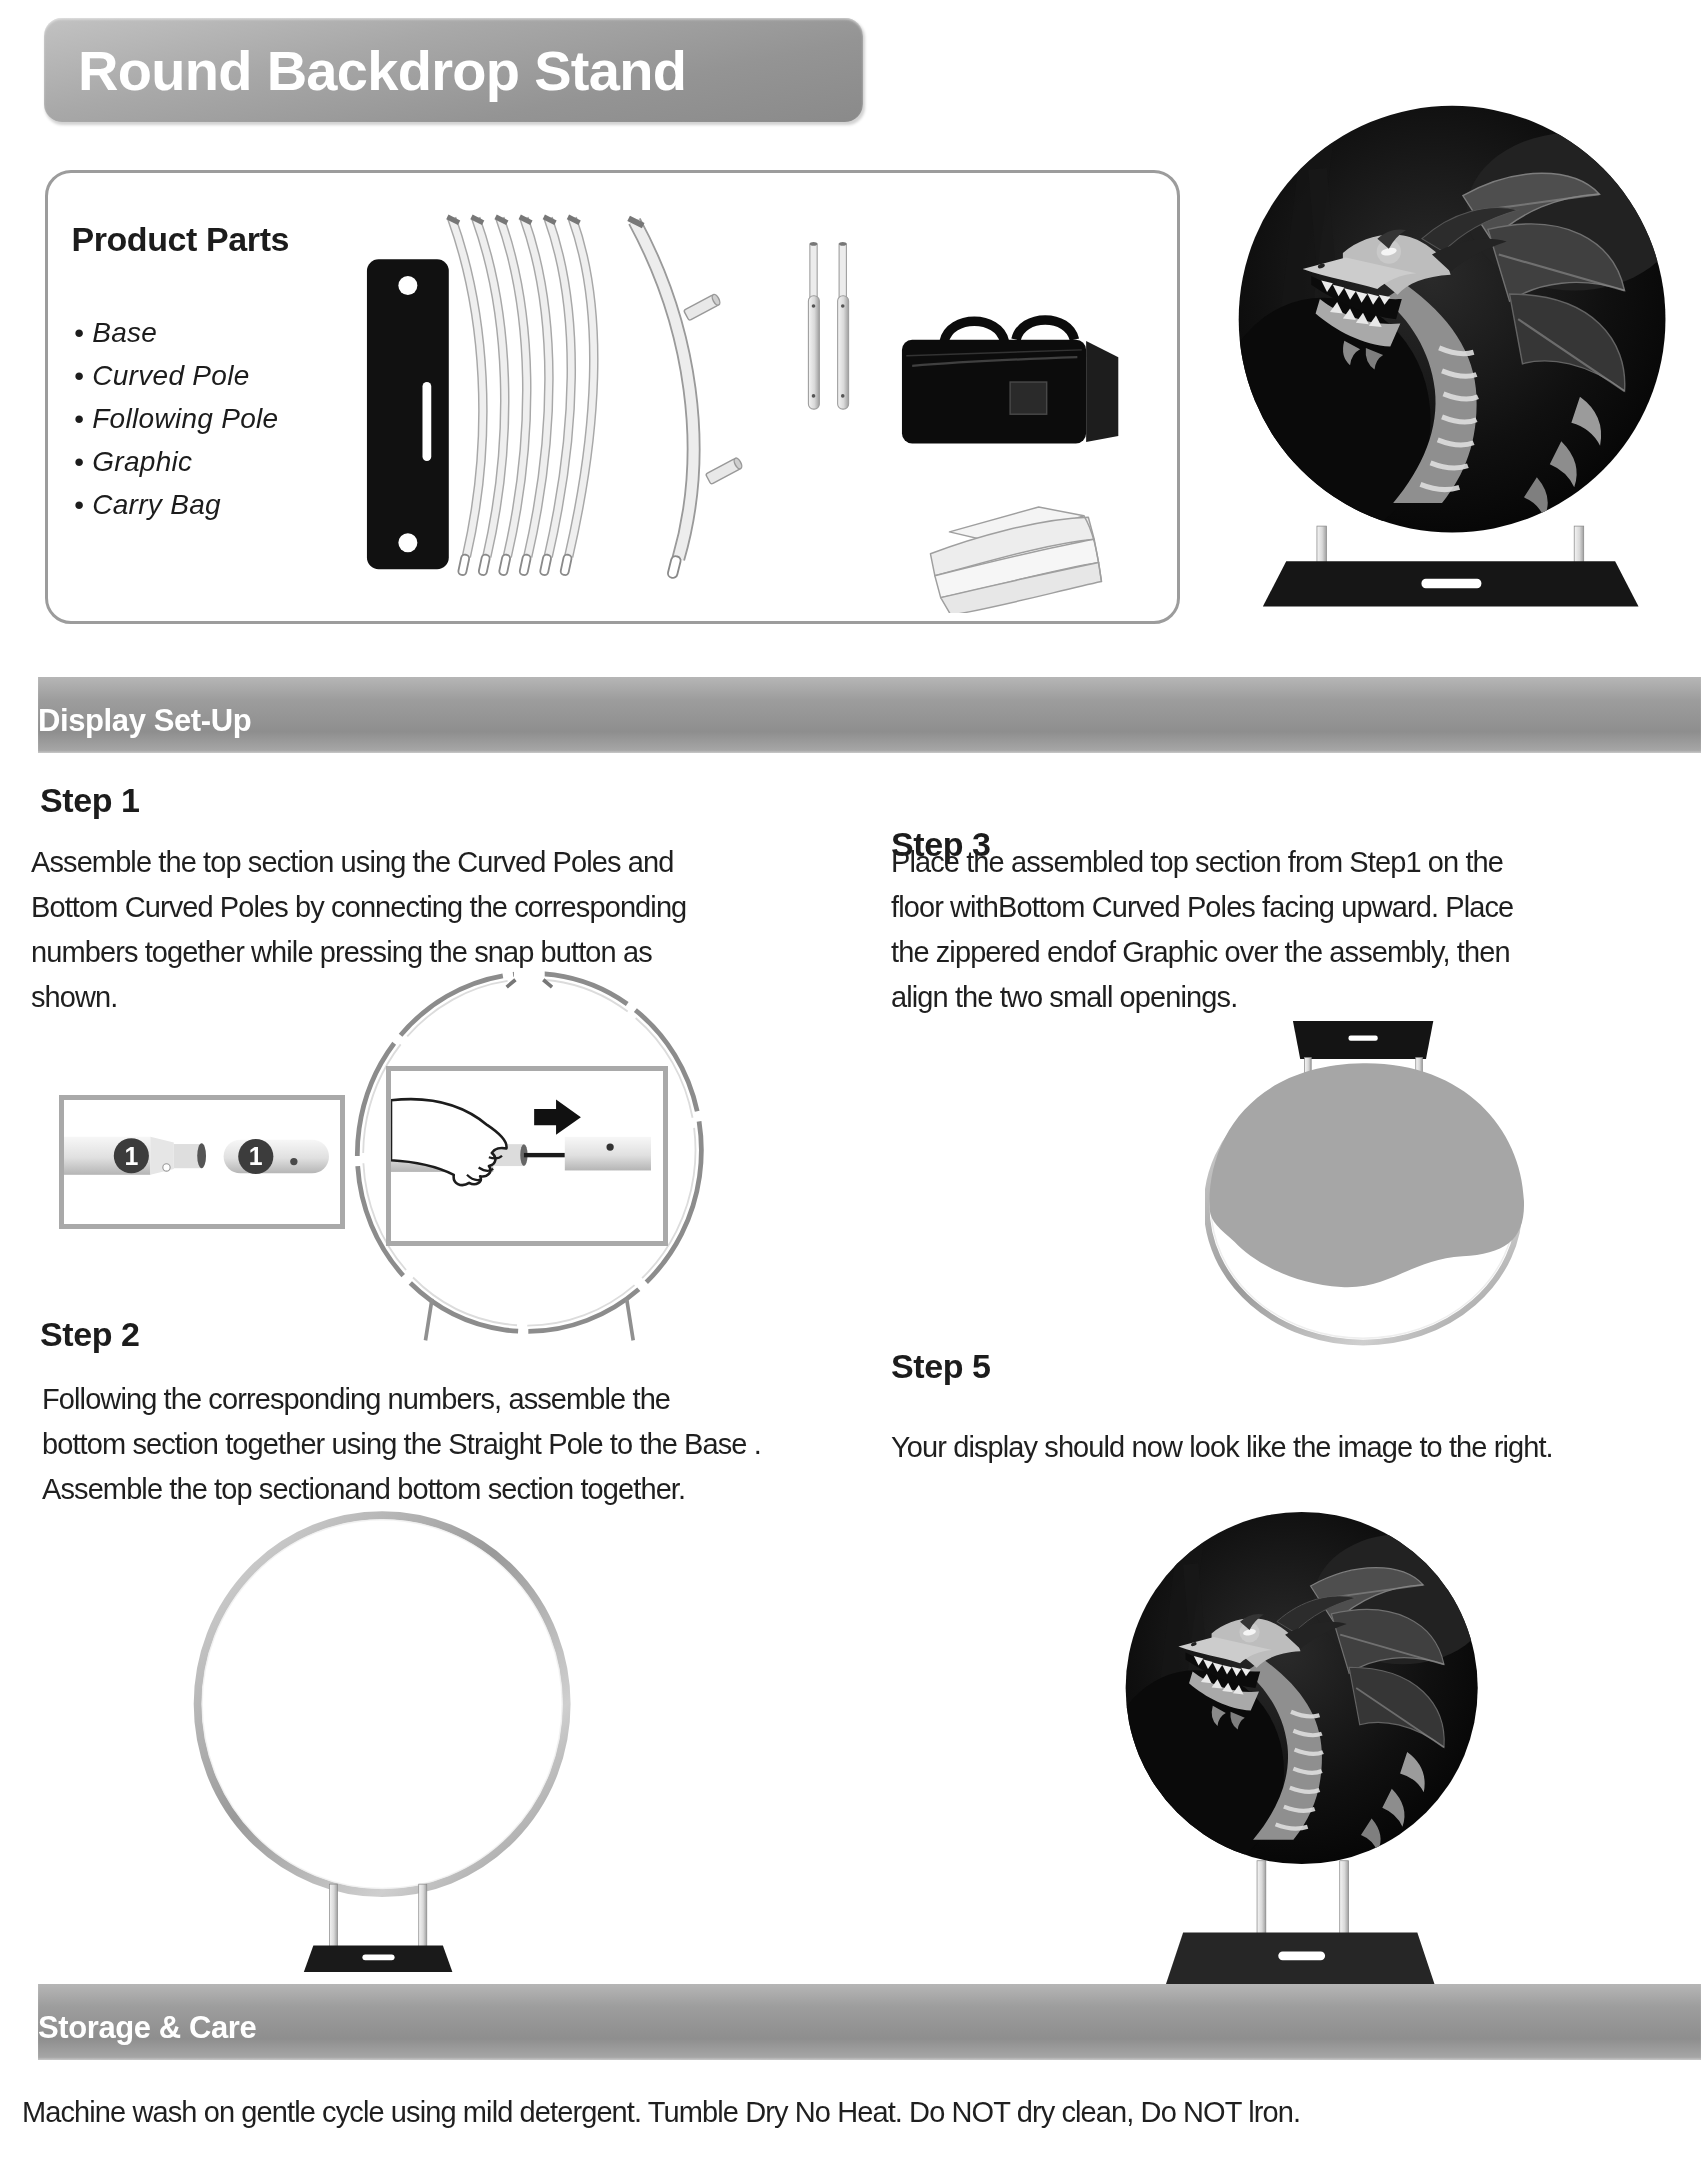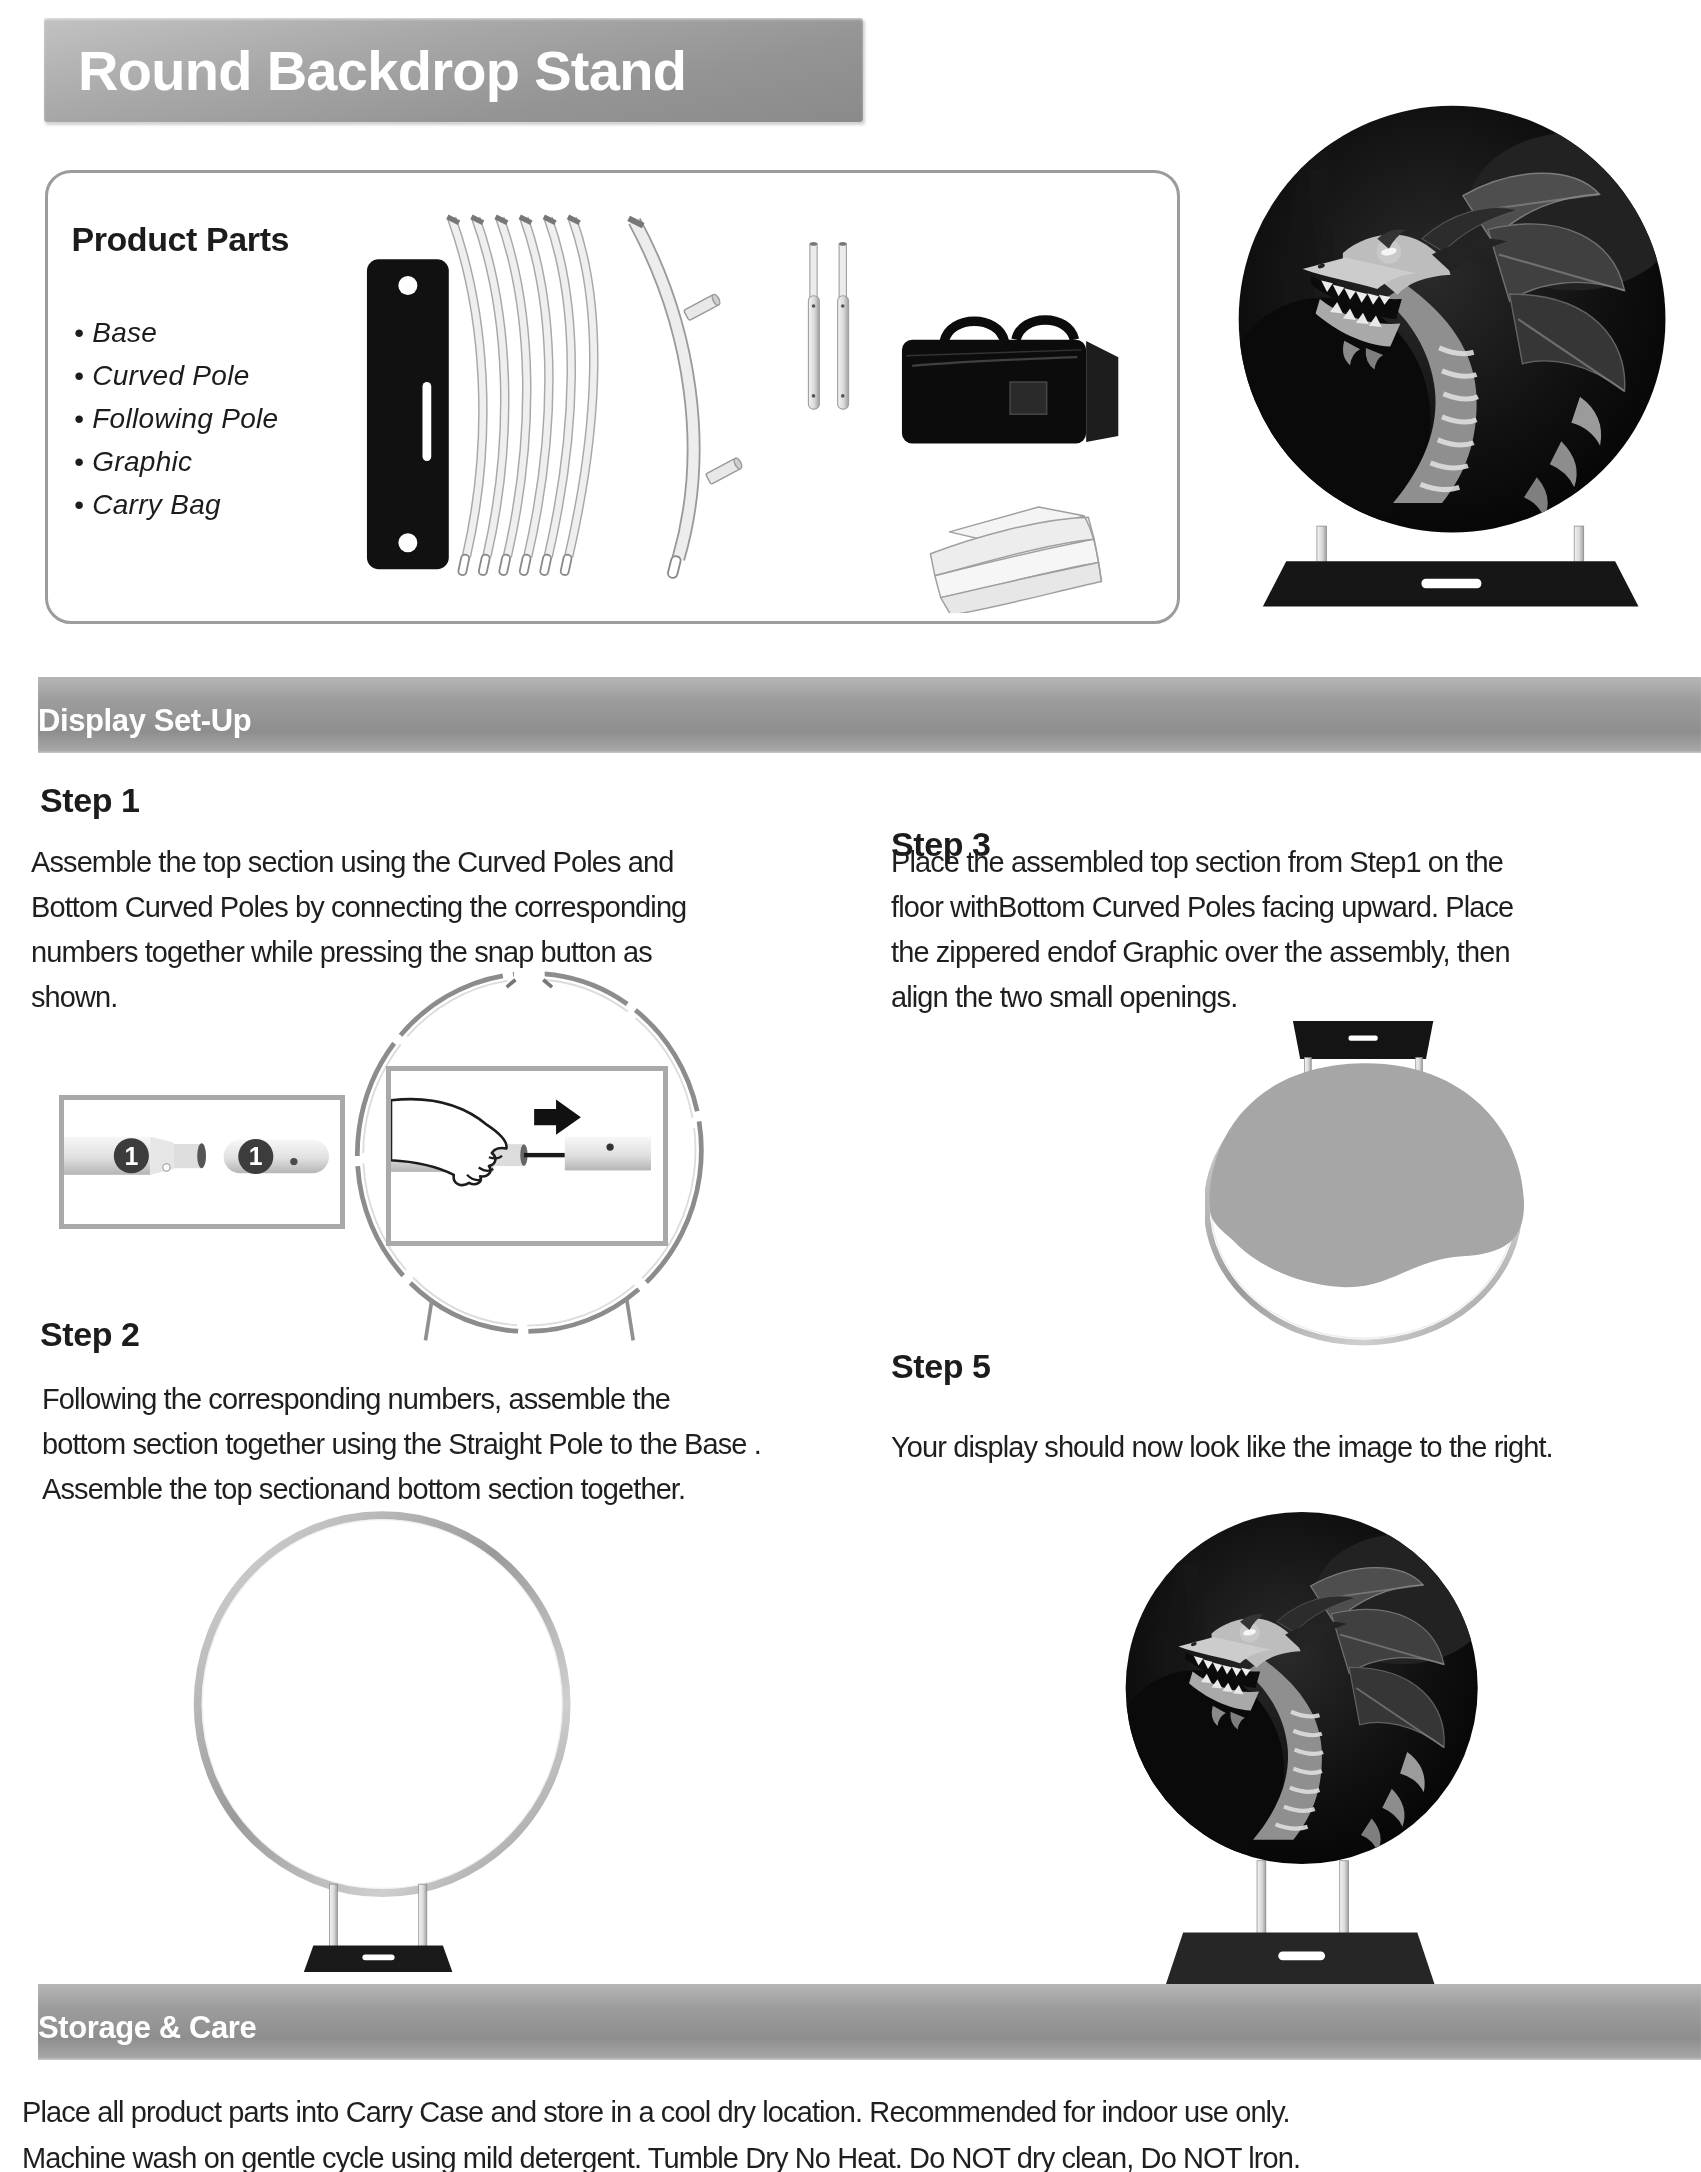--- a/index.html
+++ b/index.html
@@ -1,20 +1,20 @@
 <!DOCTYPE html>
 <html style="font-size:11.7px"><head>
 <meta charset="utf-8">
 <style>
   html,body{margin:0;padding:0;background:#fff;}
   #page{position:relative;width:1701px;height:2172px;background:#fff;overflow:hidden;
         font-family:"Liberation Sans","DejaVu Sans",sans-serif;color:#1c1c1c;}
   .abs{position:absolute;}
   
-  .title-banner{left:44px;top:18.3px;width:819px;height:104px;border-radius:3px;
+  .title-banner{left:44px;top:18.3px;width:819px;height:104px;border-radius:18px;
     background:linear-gradient(168deg,#c2c2c2 0%,#a8a8a8 35%,#949494 70%,#8a8a8a 100%);
     box-shadow:inset 0 1.5px 2.2px rgba(255,255,255,.5), 1.5px 2.2px 2.9px rgba(0,0,0,.18);
     display:flex;align-items:center;}
   .title-banner .t{color:#fff;font-size:56px;font-weight:bold;padding-left:34px;letter-spacing:-0.7px;}
   .bar{left:38px;width:1663px;height:76px;
     background:linear-gradient(180deg,#b6b6b6 0%,#9d9d9d 30%,#8e8e8e 72%,#a9a9a9 100%);
     display:flex;align-items:center;box-shadow:inset 0 -1.5px 1.5px rgba(255,255,255,.35);}
   .bar .t{color:#fff;font-size:31px;font-weight:bold;padding-top:11.7px;letter-spacing:-0.4px;}
   
   .panel{left:45px;top:170px;width:1129px;height:448px;border:3.7px solid #9c9c9c;border-radius:26px;background:#fff;}
@@ -324,18 +324,17 @@
     <path d="M108 580 L428 580 L452 652 L84 652 Z" fill="#262626"></path>
     <rect x="238" y="606" width="64" height="12" rx="6" fill="#fff"></rect>
     <use href="#dragonArt" transform="translate(27,3) scale(0.81)"></use>
   </svg>
 
   <div class="abs bar" style="top:1984px">
     <div class="t">Storage &amp; Care</div>
   </div>
 
   <div class="abs" style="left:22px;top:2089px;width:1653px">
-    <div class="footer-line">Place all product parts into Carry Case and store in a cool dry location. Recommended for indoor use only.</div>
     <div class="footer-line">Machine wash on gentle cycle using mild detergent. Tumble Dry No Heat. Do NOT dry clean, Do NOT lron.</div>
   </div>
 
 </div>
 
 
 </body></html>

